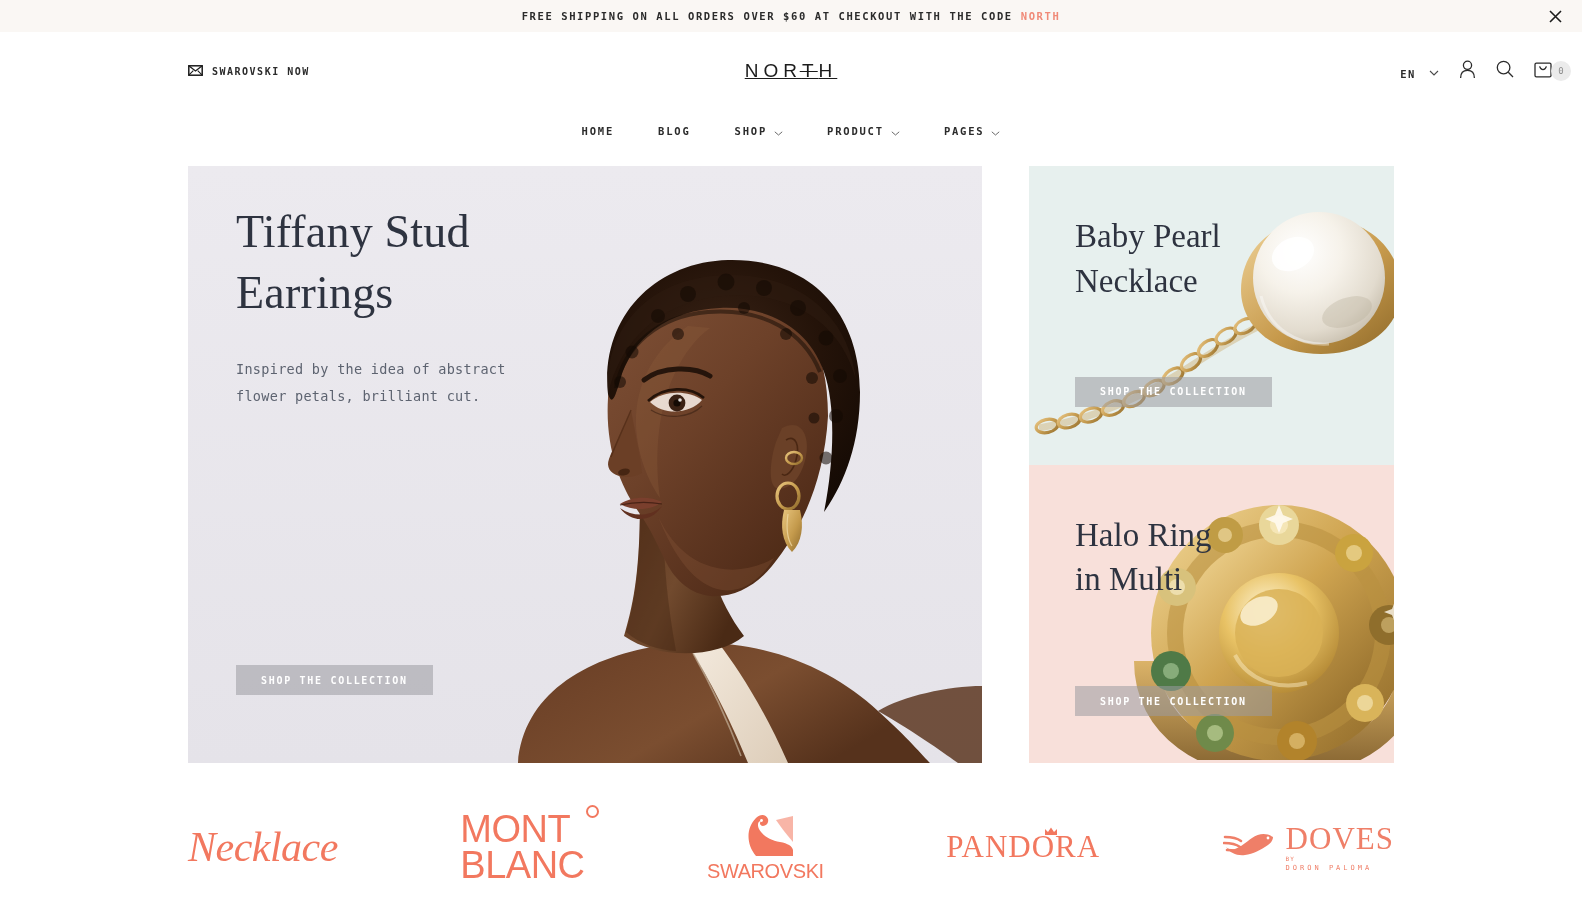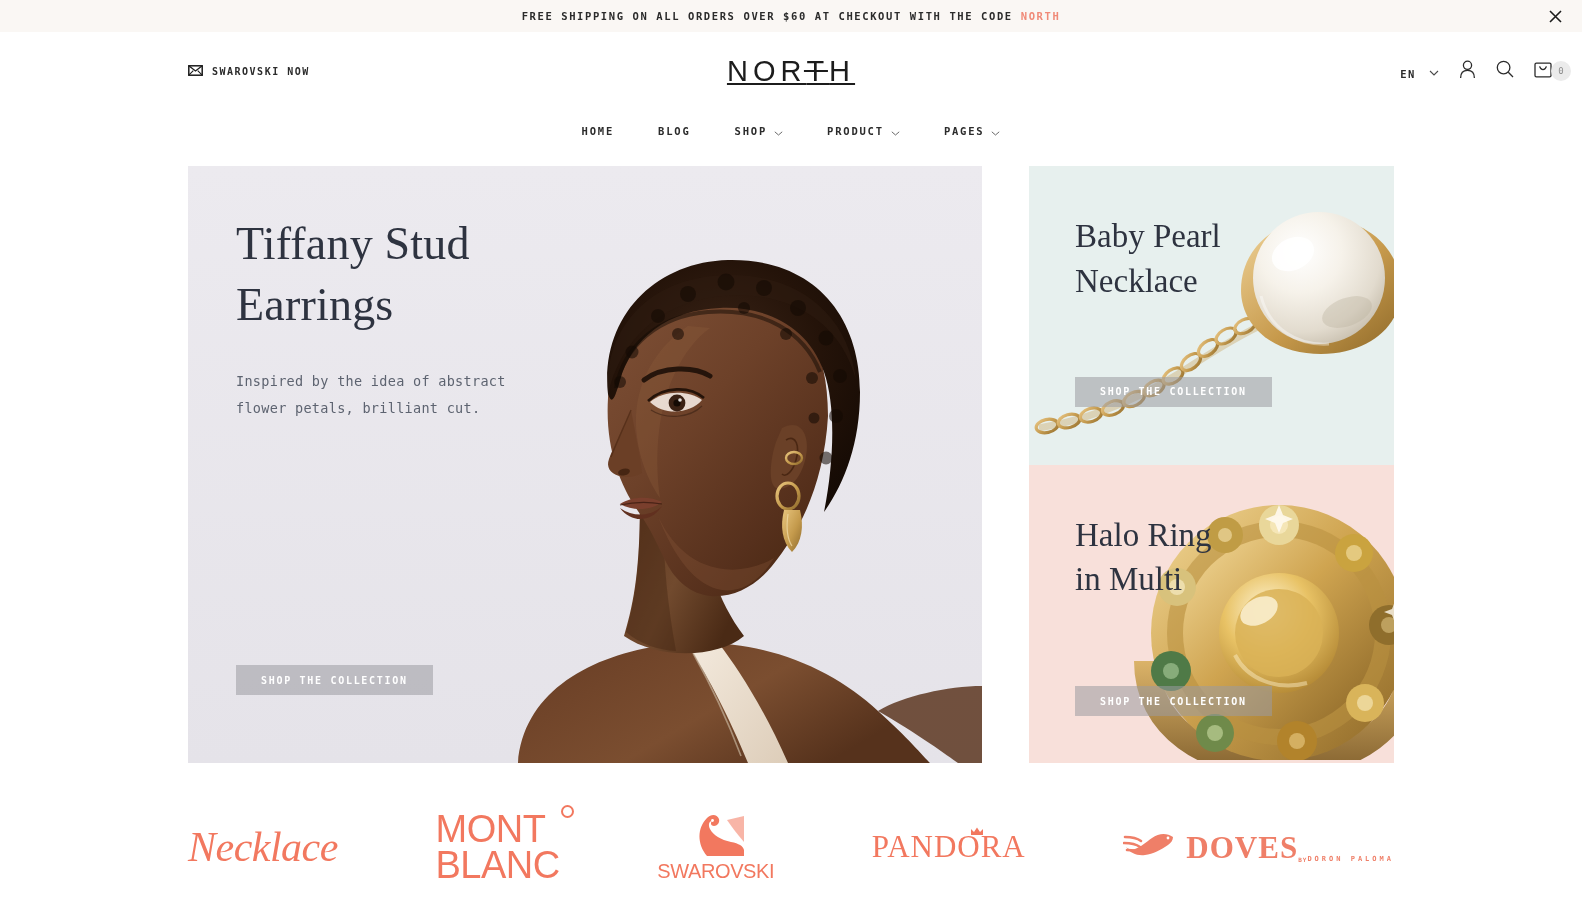--- a/index.html
+++ b/index.html
@@ -56,21 +56,21 @@
     font-size: 10px;
     letter-spacing: 1.5px;
     color: #2b2b2b;
     font-weight: 700;
   }
   .logo {
     position: absolute;
     left: 50%;
     transform: translateX(-50%);
     font-family: "Liberation Sans", sans-serif;
-    font-size: 29px;
+    font-size: 19px;
     letter-spacing: 5px;
     color: #1c1c1c;
     font-weight: 300;
     display: flex;
     align-items: center;
   }
   .logo .tglyph {
     position: relative;
     display: inline-block;
   }
@@ -148,21 +148,21 @@
   }
   .hero-main {
     position: relative;
     width: 794px;
     background: #eceaef;
     overflow: hidden;
   }
   .hero-copy {
     position: absolute;
     left: 48px;
-    top: 48px;
+    top: 36px;
     z-index: 3;
     width: 300px;
   }
   .hero-title {
     font-family: "Liberation Serif", serif;
     font-size: 46px;
     line-height: 1.32;
     color: #2e3340;
     font-weight: 400;
     letter-spacing: 0.2px;
@@ -298,21 +298,21 @@
     font-weight: 400;
     letter-spacing: -0.4px;
     margin-top: -2px;
   }
   .brand-doves {
     display: flex;
     align-items: center;
     gap: 9px;
     color: #ef7f68;
   }
-  .doves-text { display: flex; flex-direction: row; align-items: flex-end; font-weight: bold; }
+  .doves-text { display: flex; flex-direction: column; align-items: flex-start; }
   .doves-main {
     font-family: "Liberation Serif", serif;
     font-size: 31px;
     letter-spacing: 1px;
     color: #ef7f68;
     line-height: 1;
   }
   .doves-by {
     font-family: "DejaVu Sans Mono", monospace;
     font-size: 6px;

